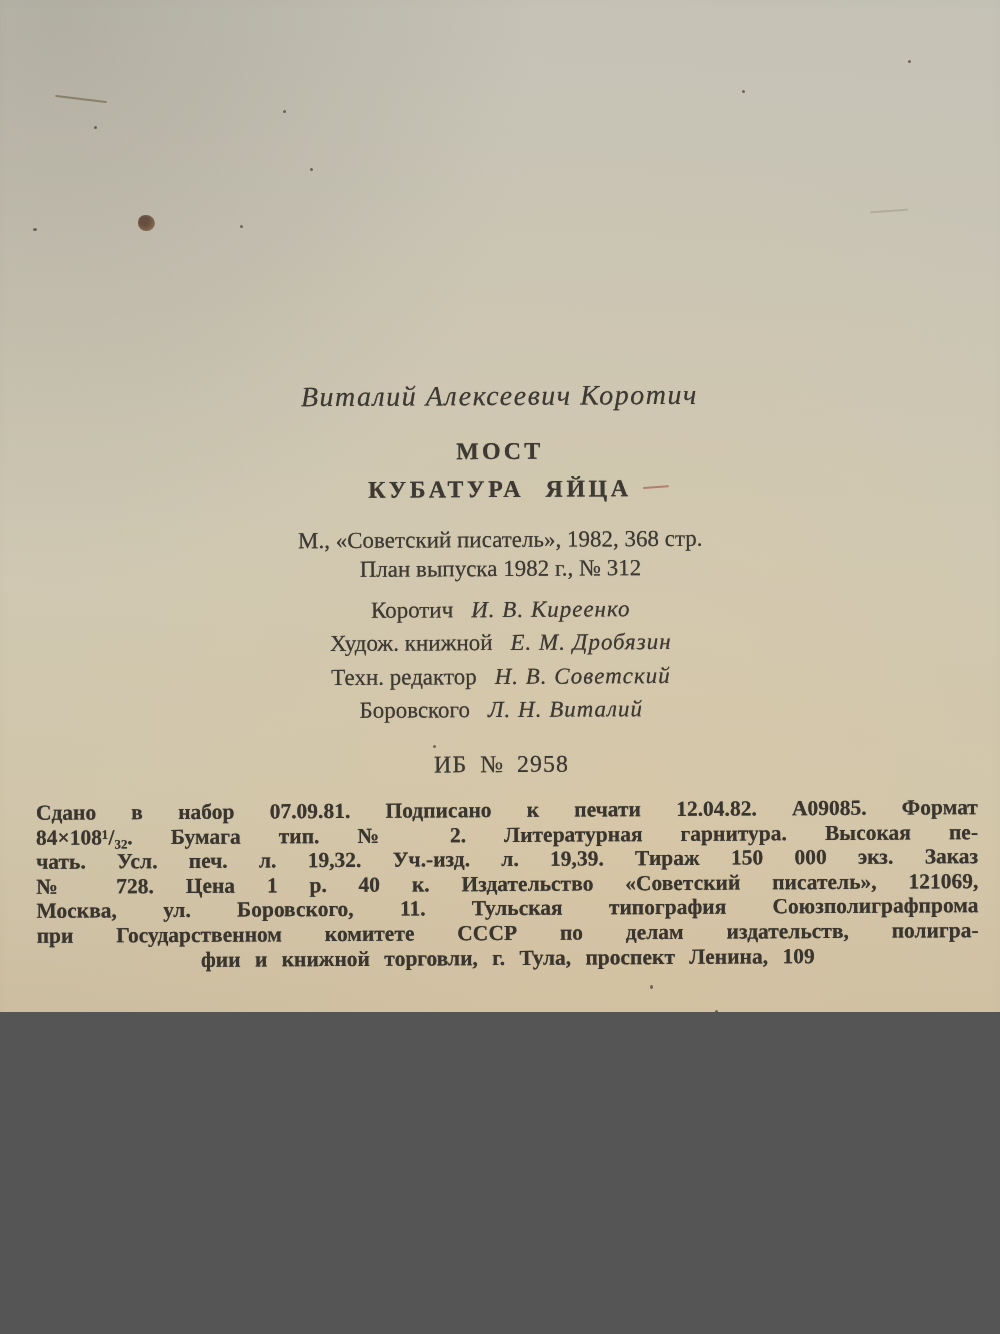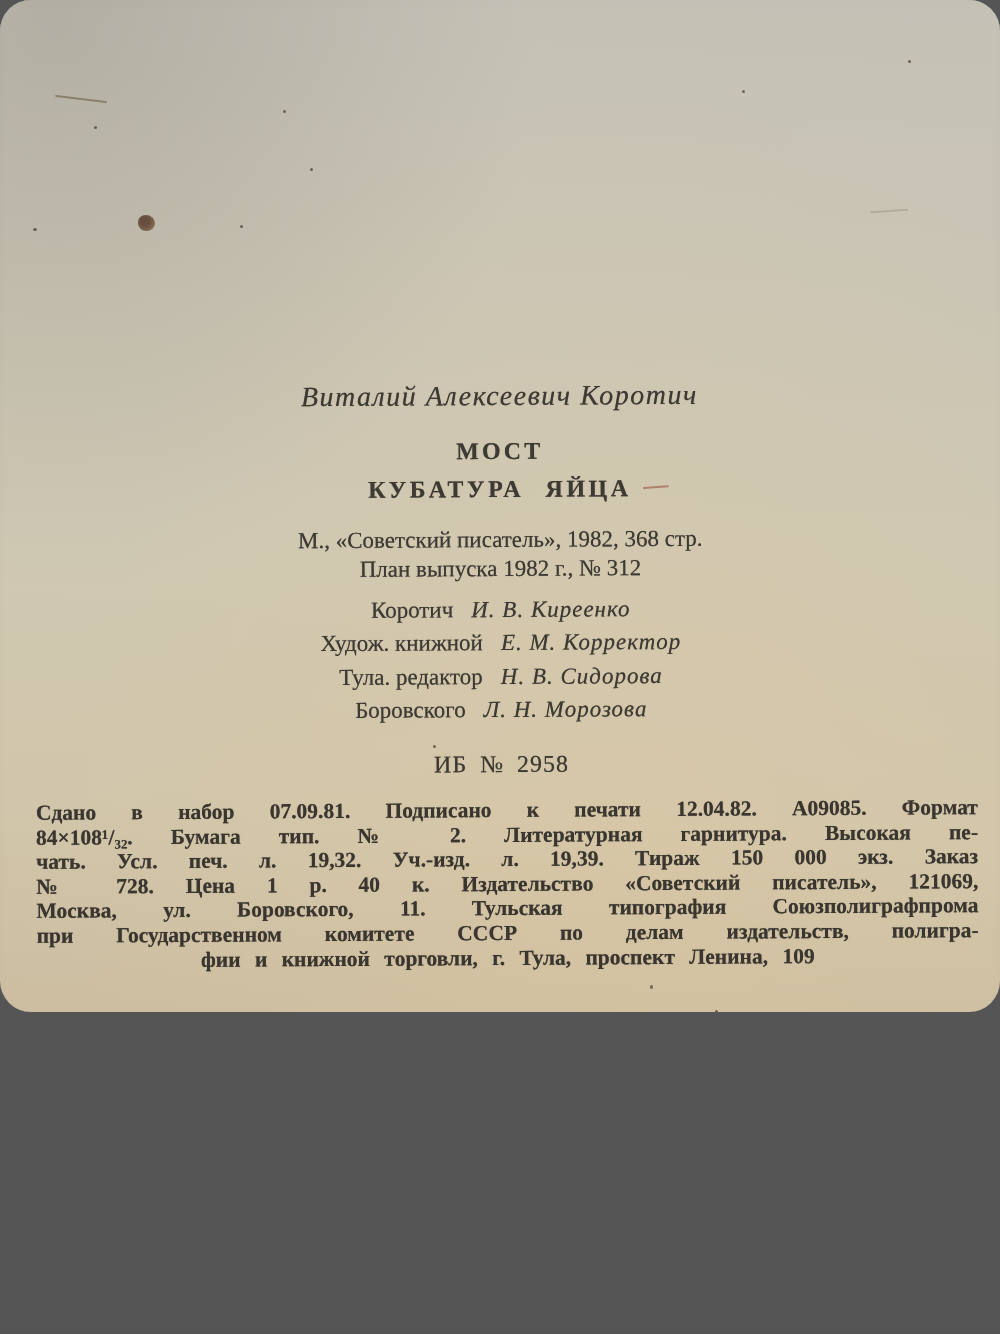--- a/index.html
+++ b/index.html
@@ -3,21 +3,20 @@
 <meta charset="utf-8">
 <style>
   html,body{margin:0;padding:0;background:#555;}
   .photo{
     position:relative;
     width:1000px;height:1012px;
     margin:0 auto;
     overflow:hidden;
     font-family:"Liberation Serif","DejaVu Serif",serif;
     background:#82828a;
-    border-radius:31px;
   }
   
   .fabric{
     position:absolute;inset:0;
     background:
       radial-gradient(ellipse at 50% 55%, rgba(210,210,220,.25), rgba(0,0,0,0) 55%),
       linear-gradient(180deg,#8e8e96 0%,#8a8a93 55%,#73737c 85%,#5d5d66 100%),
       #84848d;
   }
   .fabric::before{
@@ -122,27 +121,27 @@
     <div class="cline title-1">МОСТ</div>
     <div class="cline title-2">КУБАТУРА ЯЙЦА</div>
 
     <div class="cline imprint-1">М., «Советский писатель», 1982, 368 стр.</div>
     <div class="cline imprint-2">План выпуска 1982 г., № 312</div>
 
     <div class="cline staff-line staff-1">
       <span class="role">Коротич</span><span class="name">И. В. Киреенко</span>
     </div>
     <div class="cline staff-line staff-2">
-      <span class="role">Худож. книжной</span><span class="name">Е. М. Корректор</span>
+      <span class="role">Худож. книжной</span><span class="name">Е. М. Дробязин</span>
     </div>
     <div class="cline staff-line staff-3">
-      <span class="role">Тула. редактор</span><span class="name">Н. В. Сидорова</span>
+      <span class="role">Техн. редактор</span><span class="name">Н. В. Советский</span>
     </div>
     <div class="cline staff-line staff-4">
-      <span class="role">Боровского</span><span class="name">Л. Н. Морозова</span>
+      <span class="role">Боровского</span><span class="name">Л. Н. Виталий</span>
     </div>
 
     <div class="cline ib-line">ИБ № 2958</div>
 
     <div class="colophon">
       <div class="jline">Сдано в набор 07.09.81. Подписано к печати 12.04.82. А09085. Формат</div>
       <div class="jline">84×108¹/₃₂. Бумага тип. № 2. Литературная гарнитура. Высокая пе-</div>
       <div class="jline">чать. Усл. печ. л. 19,32. Уч.-изд. л. 19,39. Тираж 150 000 экз. Заказ</div>
       <div class="jline">№ 728. Цена 1 р. 40 к. Издательство «Советский писатель», 121069,</div>
       <div class="jline">Москва, ул. Боровского, 11. Тульская типография Союзполиграфпрома</div>

